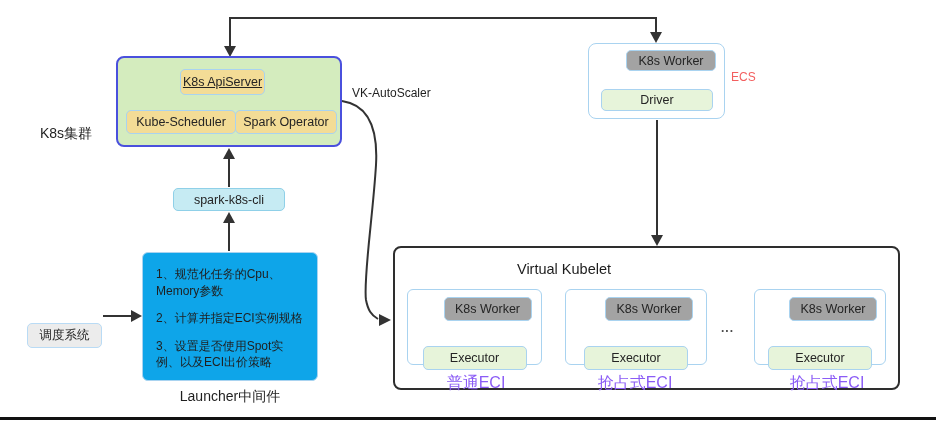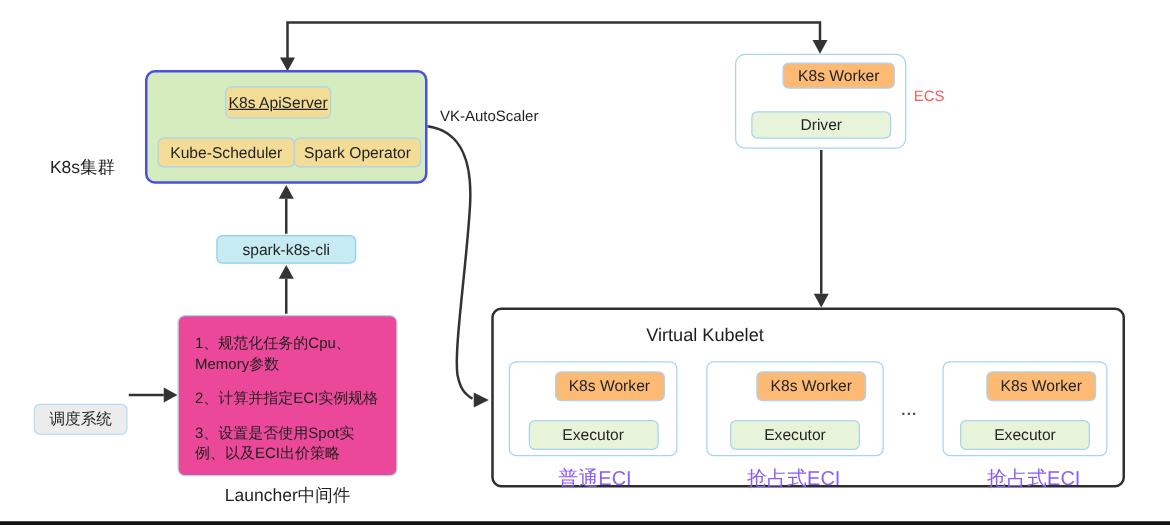--- a/index.html
+++ b/index.html
@@ -28,47 +28,47 @@
   .vk-box {
     position:absolute; left:393px; top:246px; width:507px; height:144px; z-index:2;
     background:#ffffff; border:2px solid #2e2e2e; border-radius:8px;
   }
   .eci-instance {
     position:absolute; top:41px; height:76px; z-index:3;
     background:#ffffff; border:1.5px solid #a9d3f0; border-radius:6px;
   }
   .launcher-box {
     position:absolute; left:142px; top:252px; width:176px; height:129px; z-index:2;
-    background:#ec4899; border:1.5px solid #a9d3f0; border-radius:6px;
+    background:#0ea5e9; border:1.5px solid #a9d3f0; border-radius:6px;
     padding:13px 11px 10px 13px;
   }
   .launcher-item { font-size:12px; line-height:1.38; color:#1f1f1f; margin-bottom:11px; }
   .launcher-item:last-child { margin-bottom:0; }
   
   .fill-yellow { background:#f3dc96; }
   .fill-cyan   { background:#c6ebf3; border-color:#8fd0e8; }
   .fill-grey   { background:#ececec; border-color:#b9dbf5; }
-  .fill-cream  { background:#fdba74; }
+  .fill-cream  { background:#a3a3a3; }
   .fill-lgreen { background:#e7f4da; }
   
   .n-apiserver { left:62px;  top:11px; width:85px; height:26px;text-decoration:underline; }
   .n-scheduler { left:8px;   top:52px; width:110px; height:24px; }
   .n-operator  { left:117px; top:52px; width:102px; height:24px; }
   
   .n-sparkcli  { left:173px; top:188px; width:112px; height:23px; }
   .n-dispatch  { left:27px;  top:304px; width:75px;  height:25px;margin-top:19px; }
   
   .n-ecs-worker { left:37px; top:6px;  width:90px;  height:21px; }
   .n-ecs-driver { left:12px; top:45px; width:112px; height:22px; }
   
   .inst-1 { left:12px;  width:135px; }
   .inst-2 { left:170px; width:142px; }
   .inst-3 { left:359px; width:132px; }
   .n-vk-worker   { top:7px;  width:88px;  height:24px; left:50%; transform:translateX(calc(-50% + 13px)); }
-  .n-vk-executor { top:46px; width:104px; height:24px; left:50%; transform:translateX(-50%); }
+  .n-vk-executor { top:56px; width:104px; height:24px; left:50%; transform:translateX(-50%); }
   
   .lbl-cluster   { left:30px; top:93px; width:72px; text-align:center; font-size:14px; font-weight:500;margin-top:32px; }
   .lbl-vkas      { left:352px; top:86px; font-size:12px; font-weight:500; }
   .lbl-launcher  { left:142px; top:388px; width:176px; text-align:center; font-size:14px; font-weight:500; }
   .lbl-ecs       { left:731px; top:70px; font-size:12px; font-weight:500; color:#f35f5f; }
   .lbl-vk-title  { left:69px; top:13px; width:200px; text-align:center; font-size:14.5px; font-weight:500; color:#1c1c1c; position:absolute; }
   .lbl-red-tag   { position:absolute; top:125px; transform:translateX(-50%); font-size:16px; font-weight:500; color:#8b5cf6; white-space:nowrap; }
   .tag-1 { left:81px; }
   .tag-2 { left:240px; }
   .tag-3 { left:432px; }

